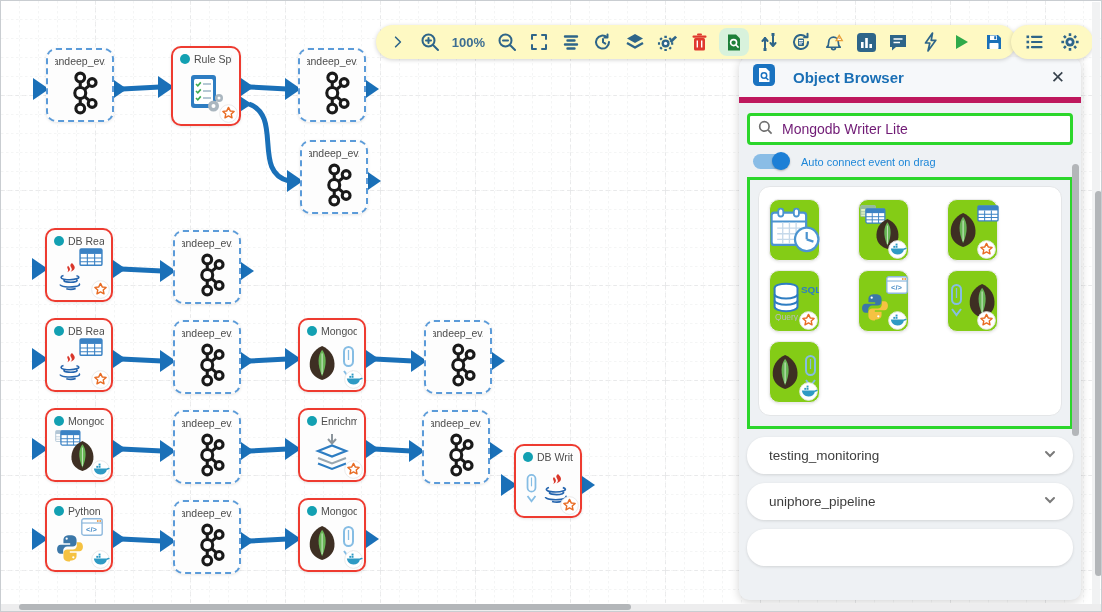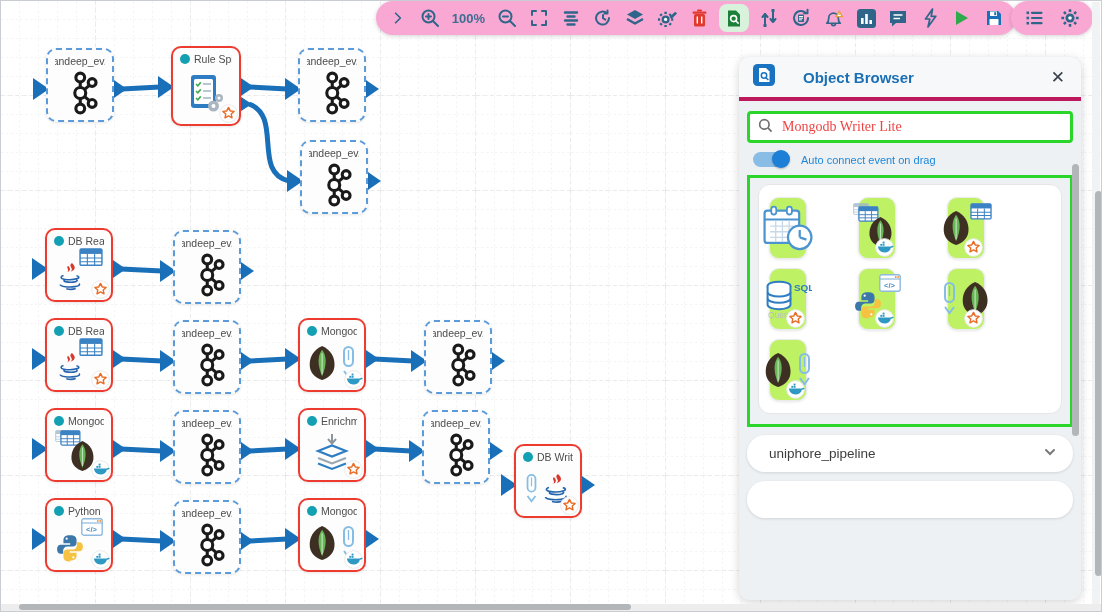--- a/index.html
+++ b/index.html
@@ -13,44 +13,44 @@
   .node.dashed .n-label{justify-content:center;}
   .n-dot{width:10px;height:10px;border-radius:50%;background:#12a0b2;flex:0 0 auto;}
   .n-icon{position:absolute;left:0;right:0;top:20px;bottom:4px;display:flex;align-items:center;justify-content:center;gap:2px;}
   .badge{position:absolute;right:1px;bottom:1px;width:19px;height:19px;z-index:4;}
   .ic-rel{position:relative;width:50px;height:46px;}
   .ic-tl{position:absolute;left:1px;top:-2px;}
   .ic-tr{position:absolute;right:1px;top:-2px;}
   .ic-bl{position:absolute;left:2px;bottom:0;}
   .ic-br{position:absolute;right:2px;bottom:0;}
   
-  .pill{position:absolute;top:0;height:34px;background:#f9a8d4;border-radius:17px;box-shadow:0 1px 4px rgba(0,0,0,.18);display:flex;align-items:center;z-index:10;}
+  .pill{position:absolute;top:24px;height:34px;background:#fef9c3;border-radius:17px;box-shadow:0 1px 4px rgba(0,0,0,.18);display:flex;align-items:center;z-index:10;}
   #tb-main{left:375px;width:620px;padding:0 10px;justify-content:space-between;}
   #tb-side{left:1010px;width:82px;justify-content:space-evenly;}
   .tb-btn{border:none;background:transparent;padding:2px;margin:0;cursor:pointer;display:flex;align-items:center;justify-content:center;border-radius:8px;height:28px;min-width:24px;}
   .tb-btn.active{background:#d8f2dc;width:30px;height:28px;}
   .tb-label{font-size:13px;color:#3d6e92;font-weight:bold;}
   
   #panel{position:absolute;left:738px;top:56px;width:342px;height:543px;background:#eef1f4;border-radius:10px;box-shadow:0 2px 10px rgba(0,0,0,.18);z-index:8;box-sizing:border-box;overflow:hidden;}
-  .p-head{height:40px;display:flex;align-items:center;gap:28px;padding:0 14px;background:#f6f8fa;border-bottom:4px solid #be185d;border-radius:10px 10px 0 0;}
+  .p-head{height:40px;display:flex;align-items:center;gap:18px;padding:0 14px;background:#f6f8fa;border-bottom:6px solid #be185d;border-radius:10px 10px 0 0;}
   .p-title{font-size:15px;font-weight:bold;color:#1a6fb5;flex:1;}
   .p-close{border:none;background:transparent;font-size:17px;color:#37424c;cursor:pointer;padding:0 2px;}
   .p-search{margin:10px 8px 0 8px;height:22px;background:#fff;border:3px solid #2bd62b;border-radius:4px;display:flex;align-items:center;gap:7px;padding:2px 8px;}
-  .p-search input{border:none;outline:none;background:transparent;font-size:14px;color:#ef4444;width:100%;font-family:Liberation Serif, serif;}
+  .p-search input{border:none;outline:none;background:transparent;font-size:14px;color:#701a75;width:100%;font-family:Liberation Sans, sans-serif;}
   .p-toggle-row{display:flex;align-items:center;gap:12px;margin:9px 14px 0 14px;}
   .toggle{position:relative;width:36px;height:15px;border-radius:8px;background:#8abde6;display:inline-block;cursor:pointer;flex:0 0 auto;}
   .toggle .knob{position:absolute;right:-1px;top:-2px;width:18px;height:18px;border-radius:50%;background:#1d7fd6;box-shadow:0 1px 2px rgba(0,0,0,.25);}
   .t-label{font-size:11px;color:#1e87d8;}
   #ob-sections{padding:8px 8px 0 8px;}
   .section-box{border:3px solid #2bd62b;padding:6px 8px 10px 8px;margin-bottom:8px;}
   .sec-head{display:flex;align-items:center;justify-content:space-between;padding:2px 8px 6px 8px;}
   .sec-label{font-size:13.5px;color:#5f6368;}
   .sec-card{background:#fff;border:1px solid #e4e6e8;border-radius:12px;padding:12px 10px;min-height:196px;box-sizing:border-box;}
   .tile-grid{display:grid;grid-template-columns:repeat(3,62px);column-gap:27px;row-gap:9px;}
-  .tile{position:relative;width:38px;height:62px;background:#bef264;border:1px solid #ebebeb;border-radius:10px;box-shadow:0 1px 3px rgba(0,0,0,.10);cursor:pointer;display:flex;align-items:center;justify-content:center;padding:0;}
+  .tile{position:relative;width:51px;height:62px;background:#84cc16;border:1px solid #ebebeb;border-radius:10px;box-shadow:0 1px 3px rgba(0,0,0,.10);cursor:pointer;display:flex;align-items:center;justify-content:center;padding:0;}
   .accordion{height:37px;background:#fff;border-radius:18px;box-shadow:0 1px 3px rgba(0,0,0,.12);display:flex;align-items:center;justify-content:space-between;padding:0 16px 0 22px;margin-bottom:9px;cursor:pointer;}
   .acc-label{font-size:13.5px;color:#3d3d3d;}
   
   .sb{position:absolute;background:#b3b6b9;border-radius:4px;z-index:12;}
   #panel-sb{left:1071px;top:163px;width:7px;height:272px;}
   #win-sb-track{position:absolute;right:1px;top:1px;width:8px;height:610px;background:#f1f2f3;z-index:11;}
   #win-sb{left:1094px;top:190px;width:7px;height:385px;}
   #hsb-track{position:absolute;left:0;top:603px;width:1102px;height:7px;background:#ededee;z-index:11;}
   #hsb{left:18px;top:603px;width:612px;height:6px;}
 </style>
@@ -879,20 +879,26 @@
                       <rect x="8" y="6.2" width="2" height="2"></rect>
                       <rect x="8" y="3.8" width="2" height="2"></rect>
                       <path d="M3 9 h13.5 c1.5 -1.2 2.6 -1 3.2 -.4 c-.5 1 -1.5 1.6 -3 1.6 c-.6 3 -3 5 -6.9 5 c-3.6 0 -6.2 -2.2 -6.8 -6.2 z"></path>
                     </g>
                   </svg></span>
               </button>
             </div>
           </div>
         </div>
         <div class="accordion">
+          <span class="acc-label">testing_monitoring</span>
+    <span><svg width="14" height="14" viewBox="0 0 14 14" fill="none" stroke="#7a7a7a" stroke-width="2" stroke-linecap="round">
+              <path d="M3 5 L7 9 L11 5"></path>
+            </svg></span>
+        </div>
+        <div class="accordion">
           <span class="acc-label">uniphore_pipeline</span>
     <span><svg width="14" height="14" viewBox="0 0 14 14" fill="none" stroke="#7a7a7a" stroke-width="2" stroke-linecap="round">
               <path d="M3 5 L7 9 L11 5"></path>
             </svg></span>
         </div>
         <div class="accordion">
     </div>
       </div>
   </div>
 

